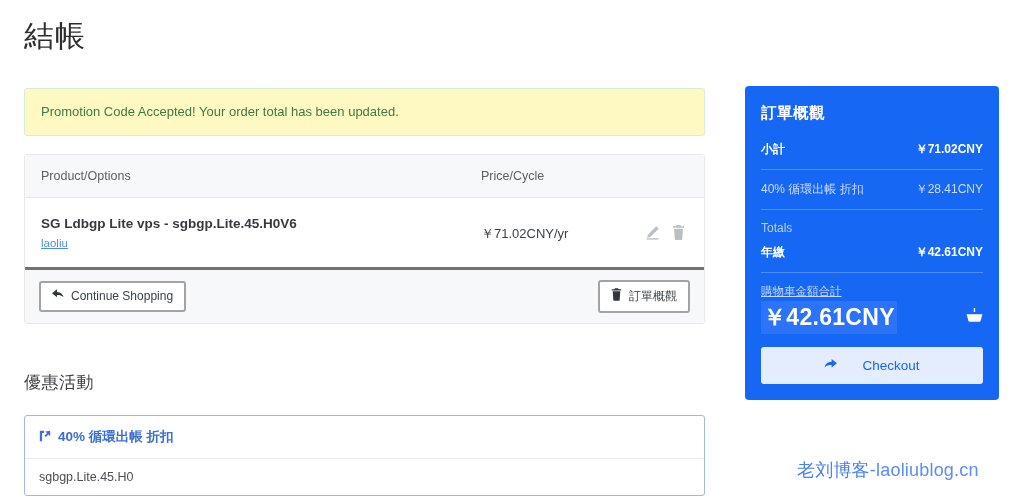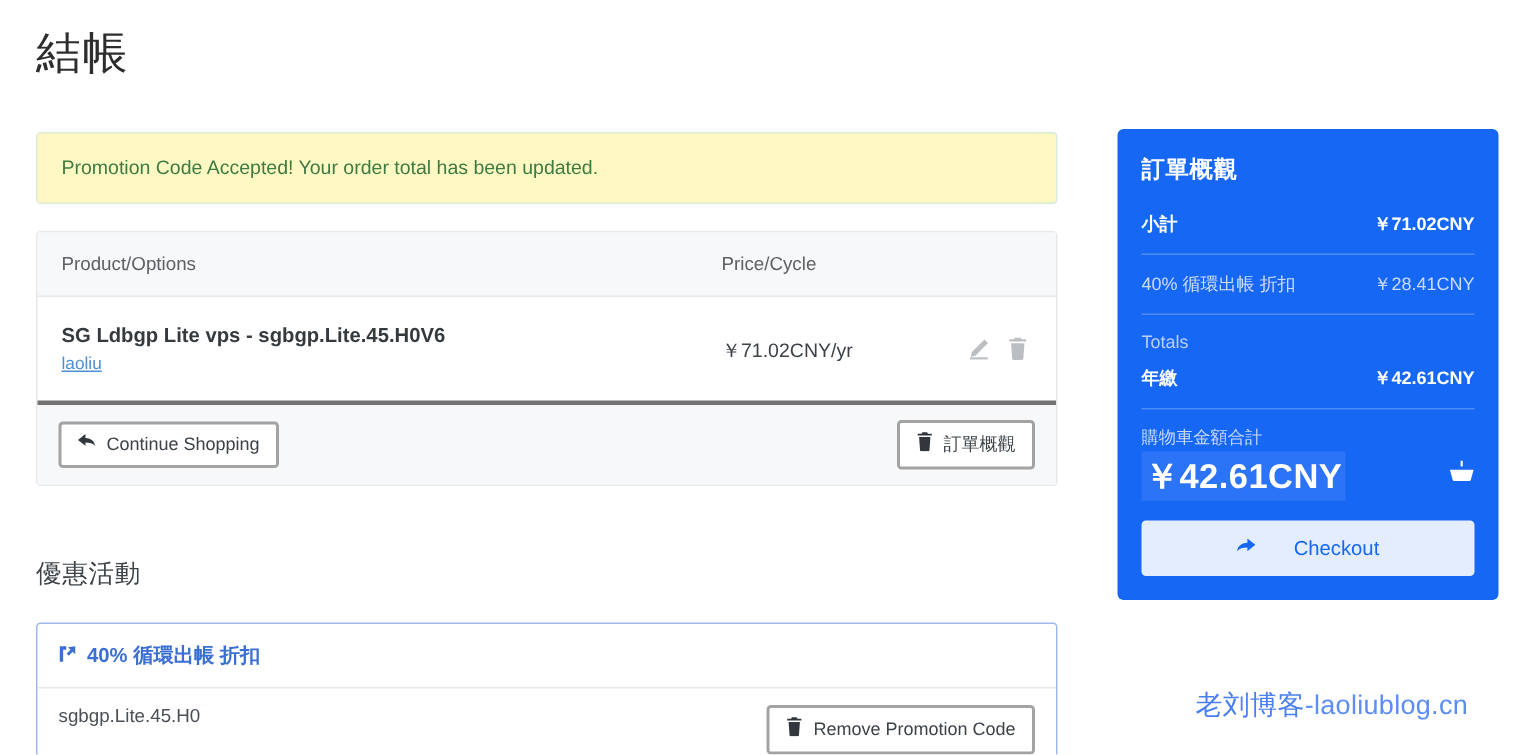--- a/index.html
+++ b/index.html
@@ -136,21 +136,21 @@
     font-size: 12px;
     padding-bottom: 11px;
   }
   .sum-row.bold { font-weight: bold; align-items: flex-end; }
   .sum-row.muted { color: #cddcfb; font-weight: normal; }
   .divider { height: 1px; background: #4d8bf8; margin-bottom: 11px; }
   .totals-label {
     font-size: 12px; color: #b9cefb; padding-bottom: 9px;
   }
   .grand-label {
-    font-size: 11.5px; color: #c6d8fc; margin-bottom: 2px;
+    font-size: 11.5px; color: #c6d8fc; margin-bottom: 2px; text-decoration: underline;
   }
   .grand-line {
     display: flex; align-items: center; justify-content: space-between;
     margin-bottom: 13px;
   }
   .grand-amount {
     font-size: 23px; font-weight: bold; letter-spacing: .3px;
     background: #2b73f7;
     padding: 1px 2px;
   }
@@ -247,29 +247,20 @@
         <span>
           <svg width="12" height="12" viewBox="0 0 14 14" fill="#3b6fd4">
             <path d="M1 1h5v2.6H3.6V13H1z"></path>
             <path d="M13 1v6.2l-2-1.9-3 3-1.6-1.6 3-3-1.9-2z"></path>
           </svg>
         </span>
         <span>40% 循環出帳 折扣</span>
       </div>
       <div class="promo-body">
         <span class="promo-code">sgbgp.Lite.45.H0</span>
-        <button class="btn">
-          <span>
-            <svg width="11" height="13" viewBox="0 0 14 16" fill="#31373d">
-              <path d="M5 0h4l.7 1.2H13v1.6H1V1.2h3.3z"></path>
-              <path d="M2.2 4h9.6l-.8 11.2a.9.9 0 0 1-.9.8H3.9a.9.9 0 0 1-.9-.8z"></path>
-            </svg>
-          </span>
-          <span>Remove Promotion Code</span>
-        </button>
       </div>
     </div>
   </div>
 
   <div class="summary">
     <div class="summary-title">訂單概觀</div>
 
     <div class="sum-row bold">
       <span>小計</span>
       <span>￥71.02CNY</span>

